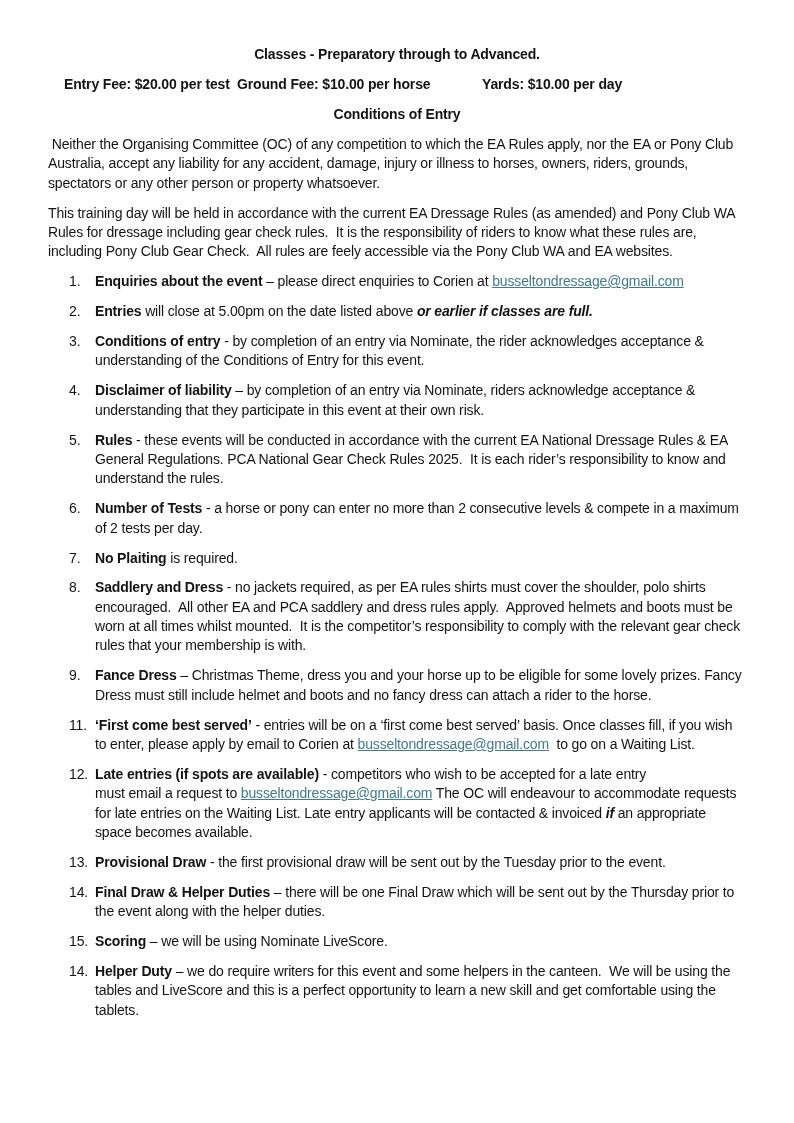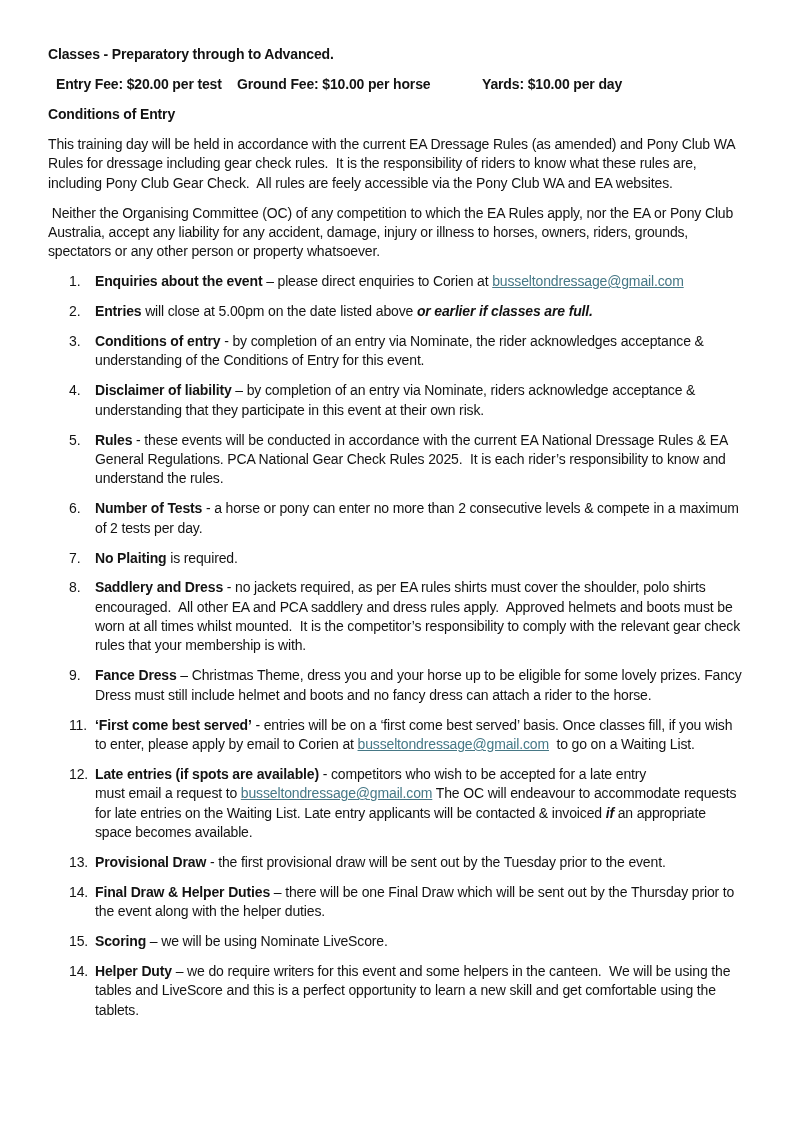--- a/index.html
+++ b/index.html
@@ -16,27 +16,27 @@
     background:var(--bg);
     padding:45px 48px 0 48px;
     font-family:"Liberation Sans", sans-serif;
     font-size:14px;
     line-height:19.3px;
     letter-spacing:-0.15px;
     color:var(--text);
     overflow:hidden;
   }
   .line{margin:0 0 10.7px 0;}
-  .b{font-weight:bold;}
+  .b{font-weight:bold;text-align:center;}
   .bi{font-weight:bold;font-style:italic;}
   .u{text-align:center;}
   a.link{color:var(--link);text-decoration:underline;cursor:pointer;}
   .fees{position:relative;height:19.3px;margin:0 0 10.7px 0;}
   .fee{position:absolute;top:0;white-space:nowrap;}
-  .f-entry{left:8px;}
+  .f-entry{left:16px;}
   .f-ground{left:189px;}
   .f-yards{left:434px;}
   .para{margin:0 0 10.7px 0;white-space:pre-wrap;}
   .li{position:relative;padding-left:47px;margin:0 0 10.7px 0;}
   .num{position:absolute;left:21px;top:0;}
   .li-body{white-space:pre-wrap;}
 </style>
 </head>
 <body>
 
@@ -45,22 +45,22 @@
 
   <div class="fees b">
     <span class="fee f-entry">Entry Fee: $20.00 per test</span>
     <span class="fee f-ground">Ground Fee: $10.00 per horse</span>
     <span class="fee f-yards">Yards: $10.00 per day</span>
   </div>
 
   <p class="line b">Conditions of Entry</p>
 
   <div id="intro">
+      <p class="para"><span> Neither the Organising Committee (OC) of any competition to which the EA Rules apply, nor the EA or Pony Club Australia, accept any liability for any accident, damage, injury or illness to horses, owners, riders, grounds, spectators or any other person or property whatsoever.</span></p>
       <p class="para"><span>This training day will be held in accordance with the current EA Dressage Rules (as amended) and Pony Club WA Rules for dressage including gear check rules.  It is the responsibility of riders to know what these rules are, including Pony Club Gear Check.  All rules are feely accessible via the Pony Club WA and EA websites.</span></p>
-      <p class="para"><span> Neither the Organising Committee (OC) of any competition to which the EA Rules apply, nor the EA or Pony Club Australia, accept any liability for any accident, damage, injury or illness to horses, owners, riders, grounds, spectators or any other person or property whatsoever.</span></p>
     </div>
 
   <div id="list">
       <div class="li"><span class="num">1.</span><span class="li-body"><span class="b">Enquiries about the event</span><span> – please direct enquiries to Corien at </span><a class="link" href="#">busseltondressage@gmail.com</a></span></div>
       <div class="li"><span class="num">2.</span><span class="li-body"><span class="b">Entries</span><span> will close at 5.00pm on the date listed above </span><span class="bi">or earlier if classes are full.</span></span></div>
       <div class="li"><span class="num">3.</span><span class="li-body"><span class="b">Conditions of entry</span><span> - by completion of an entry via Nominate, the rider acknowledges acceptance &amp; understanding of the Conditions of Entry for this event.</span></span></div>
       <div class="li"><span class="num">4.</span><span class="li-body"><span class="b">Disclaimer of liability</span><span> – by completion of an entry via Nominate, riders acknowledge acceptance &amp; understanding that they participate in this event at their own risk.</span></span></div>
       <div class="li"><span class="num">5.</span><span class="li-body"><span class="b">Rules</span><span> - these events will be conducted in accordance with the current EA National Dressage Rules &amp; EA General Regulations. PCA National Gear Check Rules 2025.  It is each rider’s responsibility to know and understand the rules.</span></span></div>
       <div class="li"><span class="num">6.</span><span class="li-body"><span class="b">Number of Tests</span><span> - a horse or pony can enter no more than 2 consecutive levels &amp; compete in a maximum of 2 tests per day.</span></span></div>
       <div class="li"><span class="num">7.</span><span class="li-body"><span class="b">No Plaiting</span><span> is required.</span></span></div>

